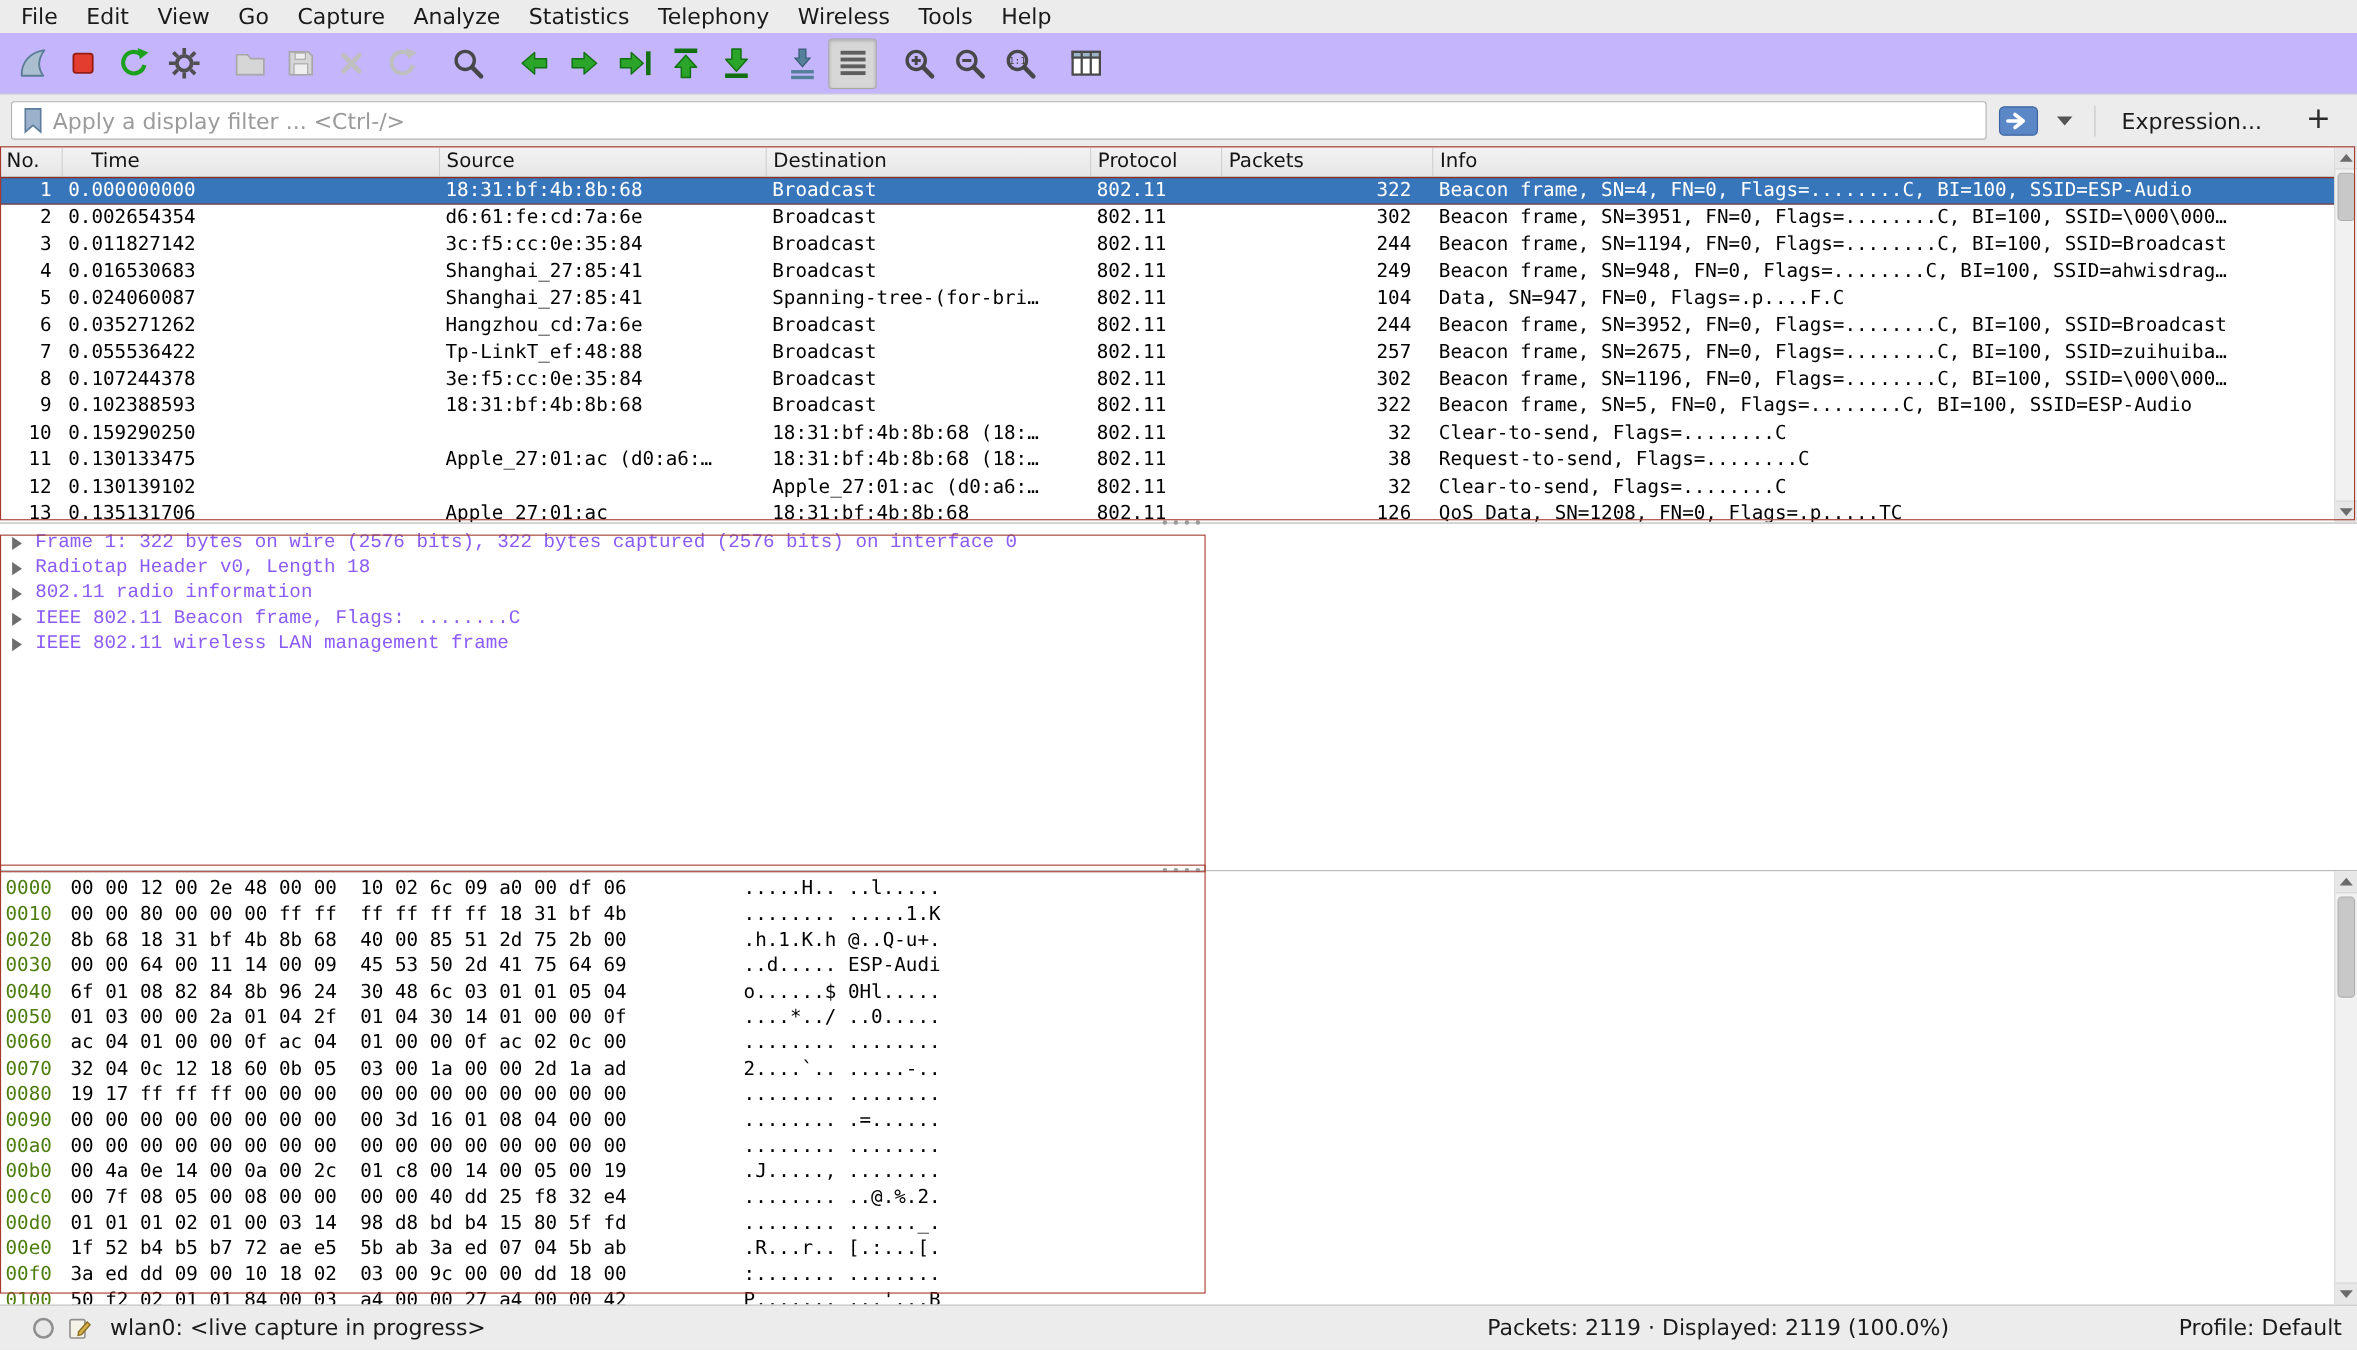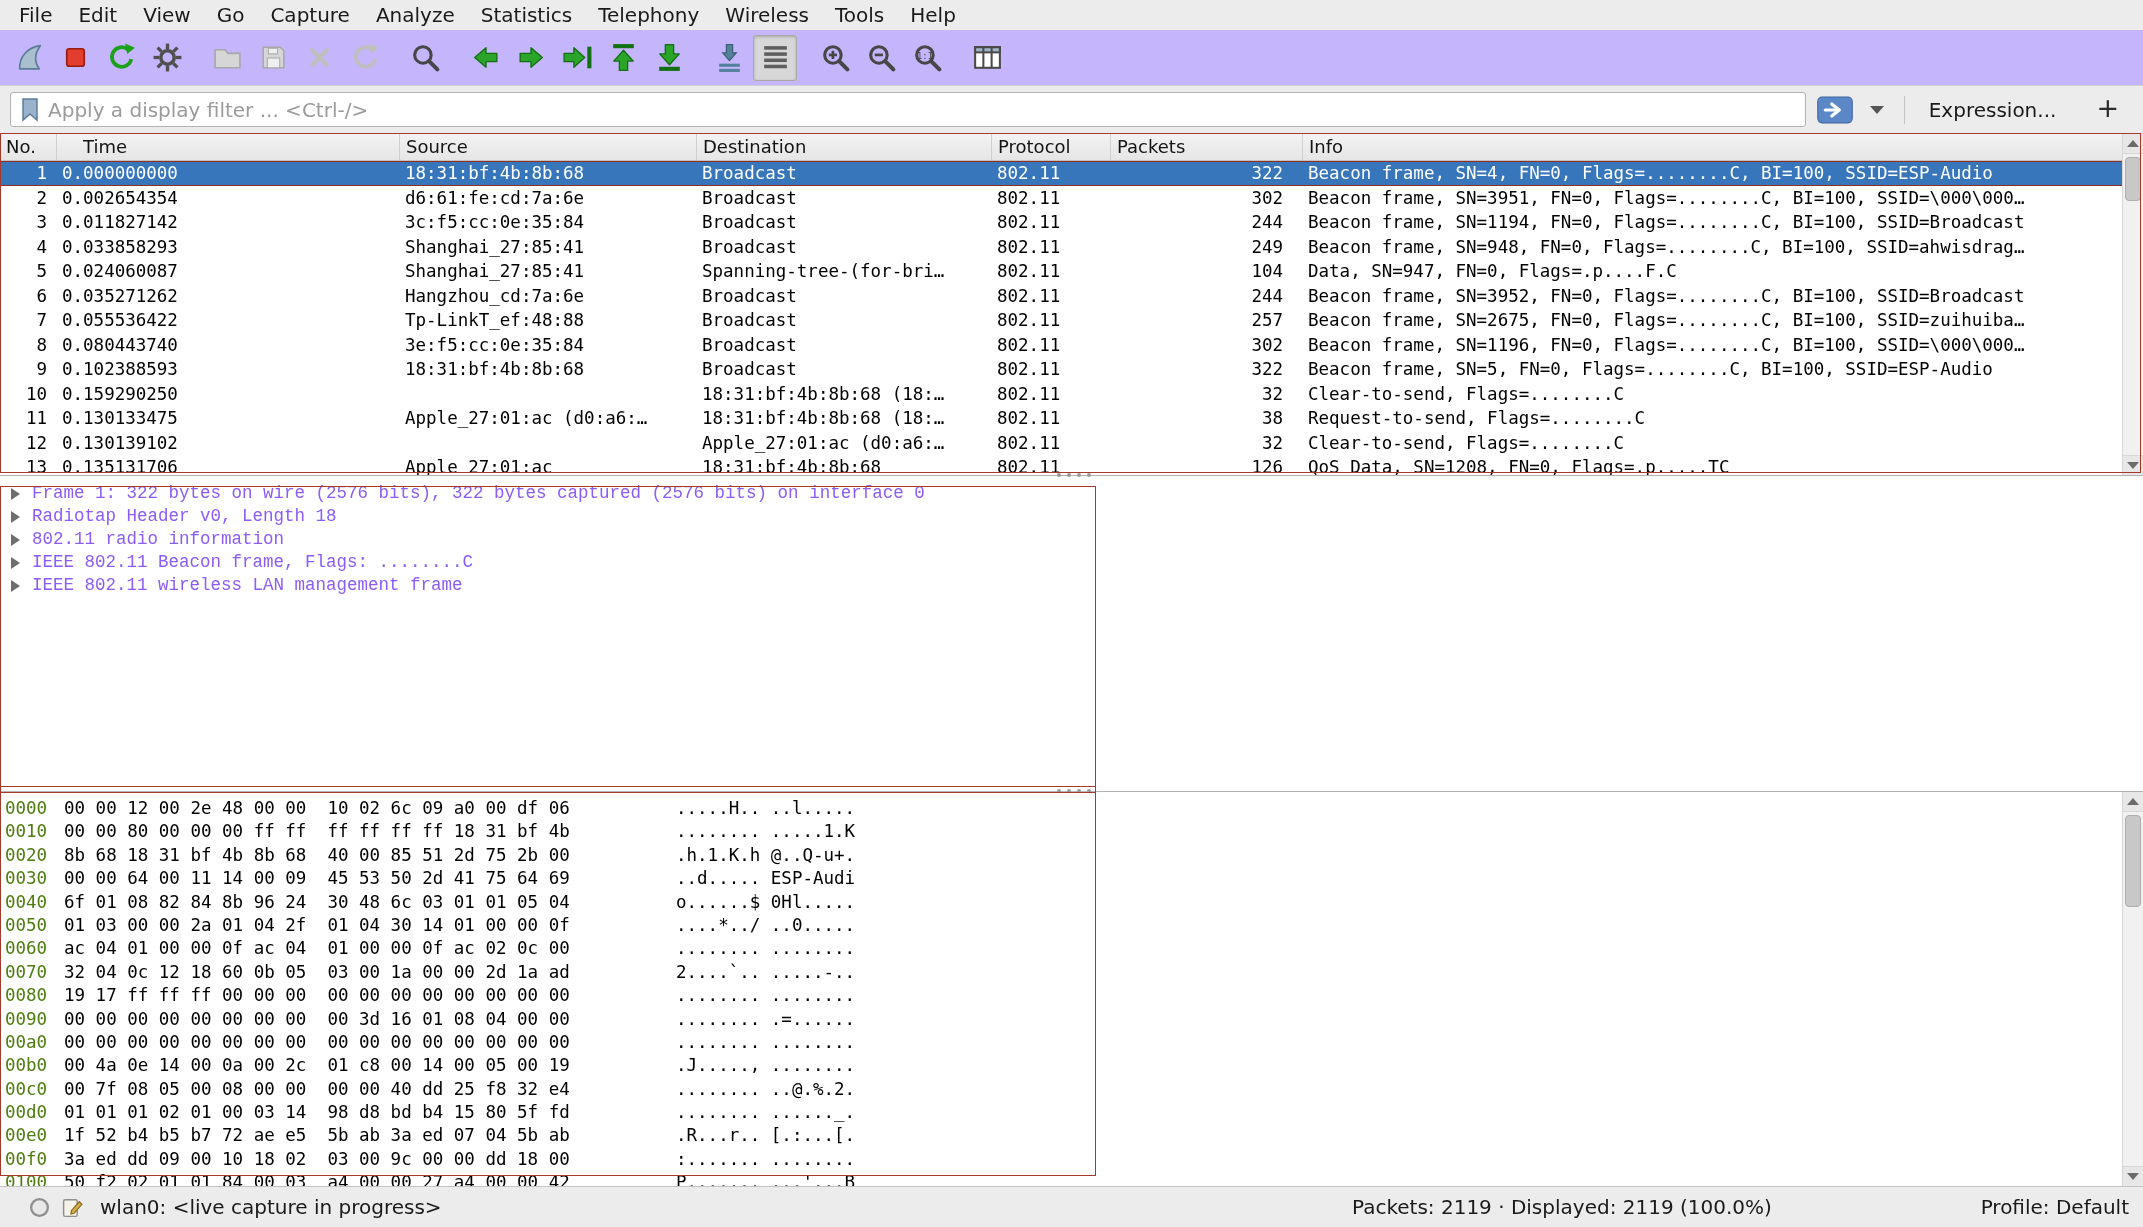--- a/index.html
+++ b/index.html
@@ -341,21 +341,21 @@
           <div class="cell no">3</div>
           <div class="cell time">0.011827142</div>
           <div class="cell src">3c:f5:cc:0e:35:84</div>
           <div class="cell dst">Broadcast</div>
           <div class="cell proto">802.11</div>
           <div class="cell len">244</div>
           <div class="cell info">Beacon frame, SN=1194, FN=0, Flags=........C, BI=100, SSID=Broadcast</div>
         </div>
         <div class="p-row cols">
           <div class="cell no">4</div>
-          <div class="cell time">0.033858293</div>
+          <div class="cell time">0.016530683</div>
           <div class="cell src">Shanghai_27:85:41</div>
           <div class="cell dst">Broadcast</div>
           <div class="cell proto">802.11</div>
           <div class="cell len">249</div>
           <div class="cell info">Beacon frame, SN=948, FN=0, Flags=........C, BI=100, SSID=ahwisdrag…</div>
         </div>
         <div class="p-row cols">
           <div class="cell no">5</div>
           <div class="cell time">0.024060087</div>
           <div class="cell src">Shanghai_27:85:41</div>
@@ -377,21 +377,21 @@
           <div class="cell no">7</div>
           <div class="cell time">0.055536422</div>
           <div class="cell src">Tp-LinkT_ef:48:88</div>
           <div class="cell dst">Broadcast</div>
           <div class="cell proto">802.11</div>
           <div class="cell len">257</div>
           <div class="cell info">Beacon frame, SN=2675, FN=0, Flags=........C, BI=100, SSID=zuihuiba…</div>
         </div>
         <div class="p-row cols">
           <div class="cell no">8</div>
-          <div class="cell time">0.080443740</div>
+          <div class="cell time">0.107244378</div>
           <div class="cell src">3e:f5:cc:0e:35:84</div>
           <div class="cell dst">Broadcast</div>
           <div class="cell proto">802.11</div>
           <div class="cell len">302</div>
           <div class="cell info">Beacon frame, SN=1196, FN=0, Flags=........C, BI=100, SSID=\000\000…</div>
         </div>
         <div class="p-row cols">
           <div class="cell no">9</div>
           <div class="cell time">0.102388593</div>
           <div class="cell src">18:31:bf:4b:8b:68</div>

